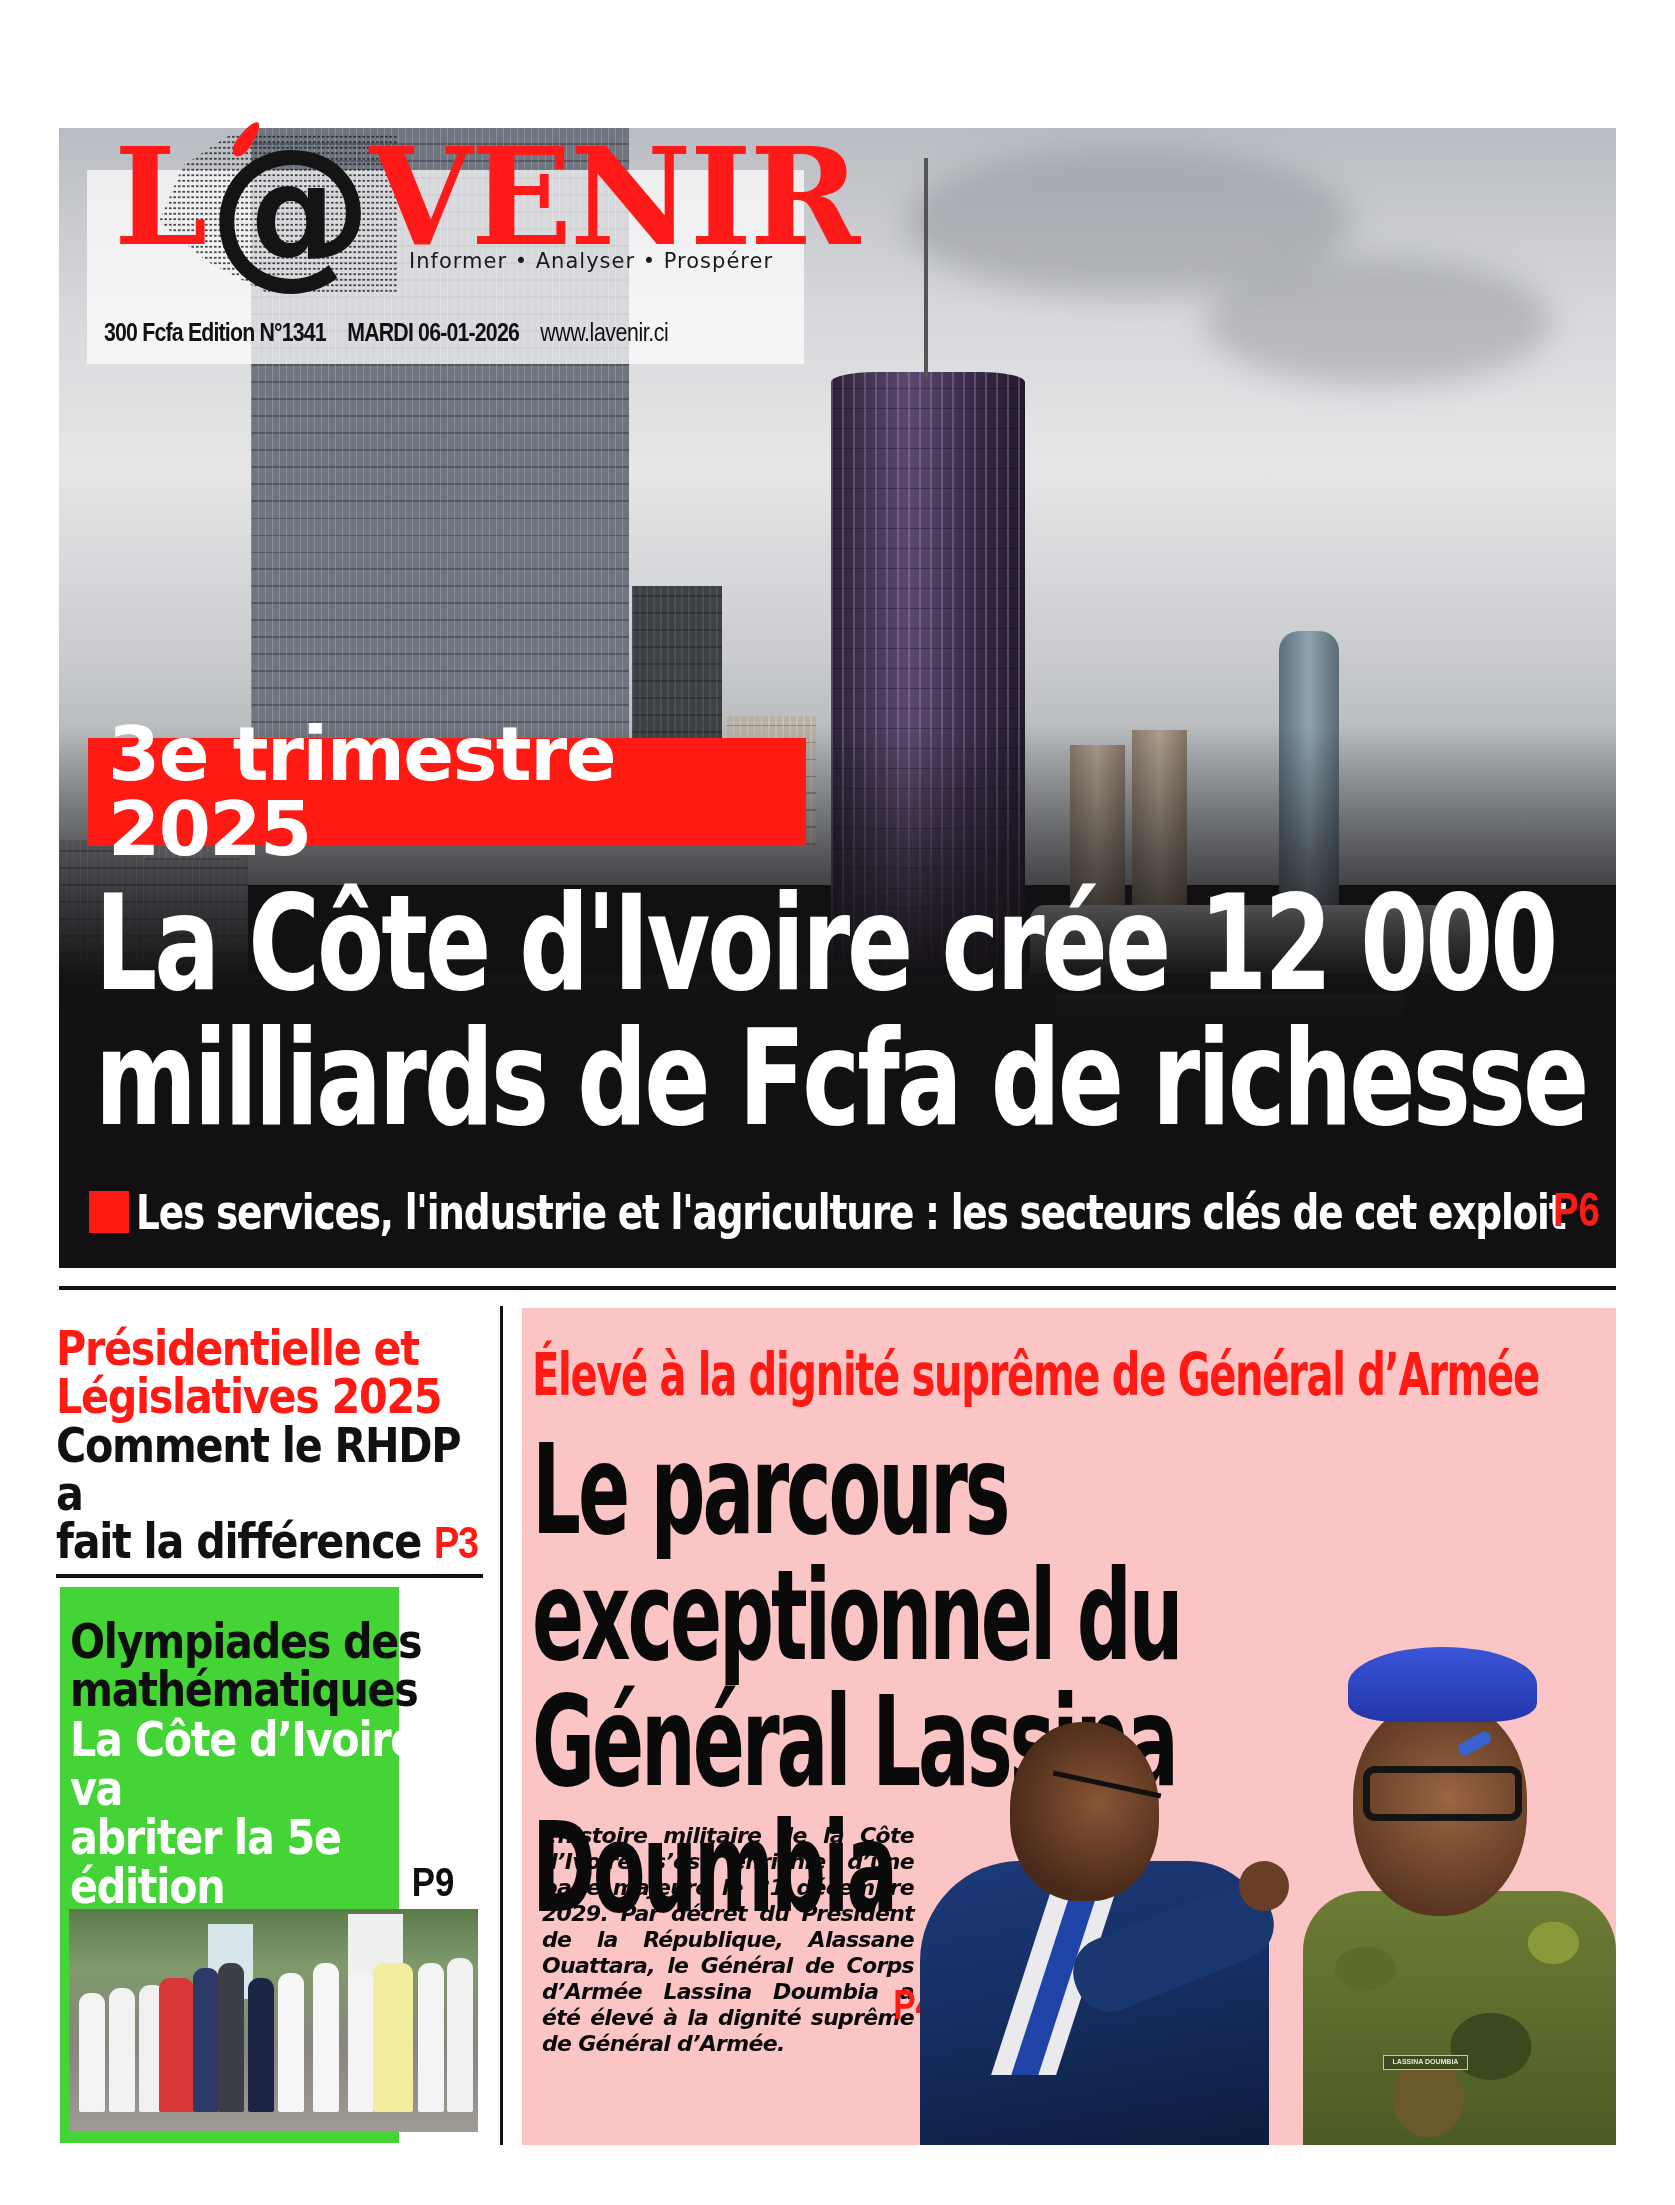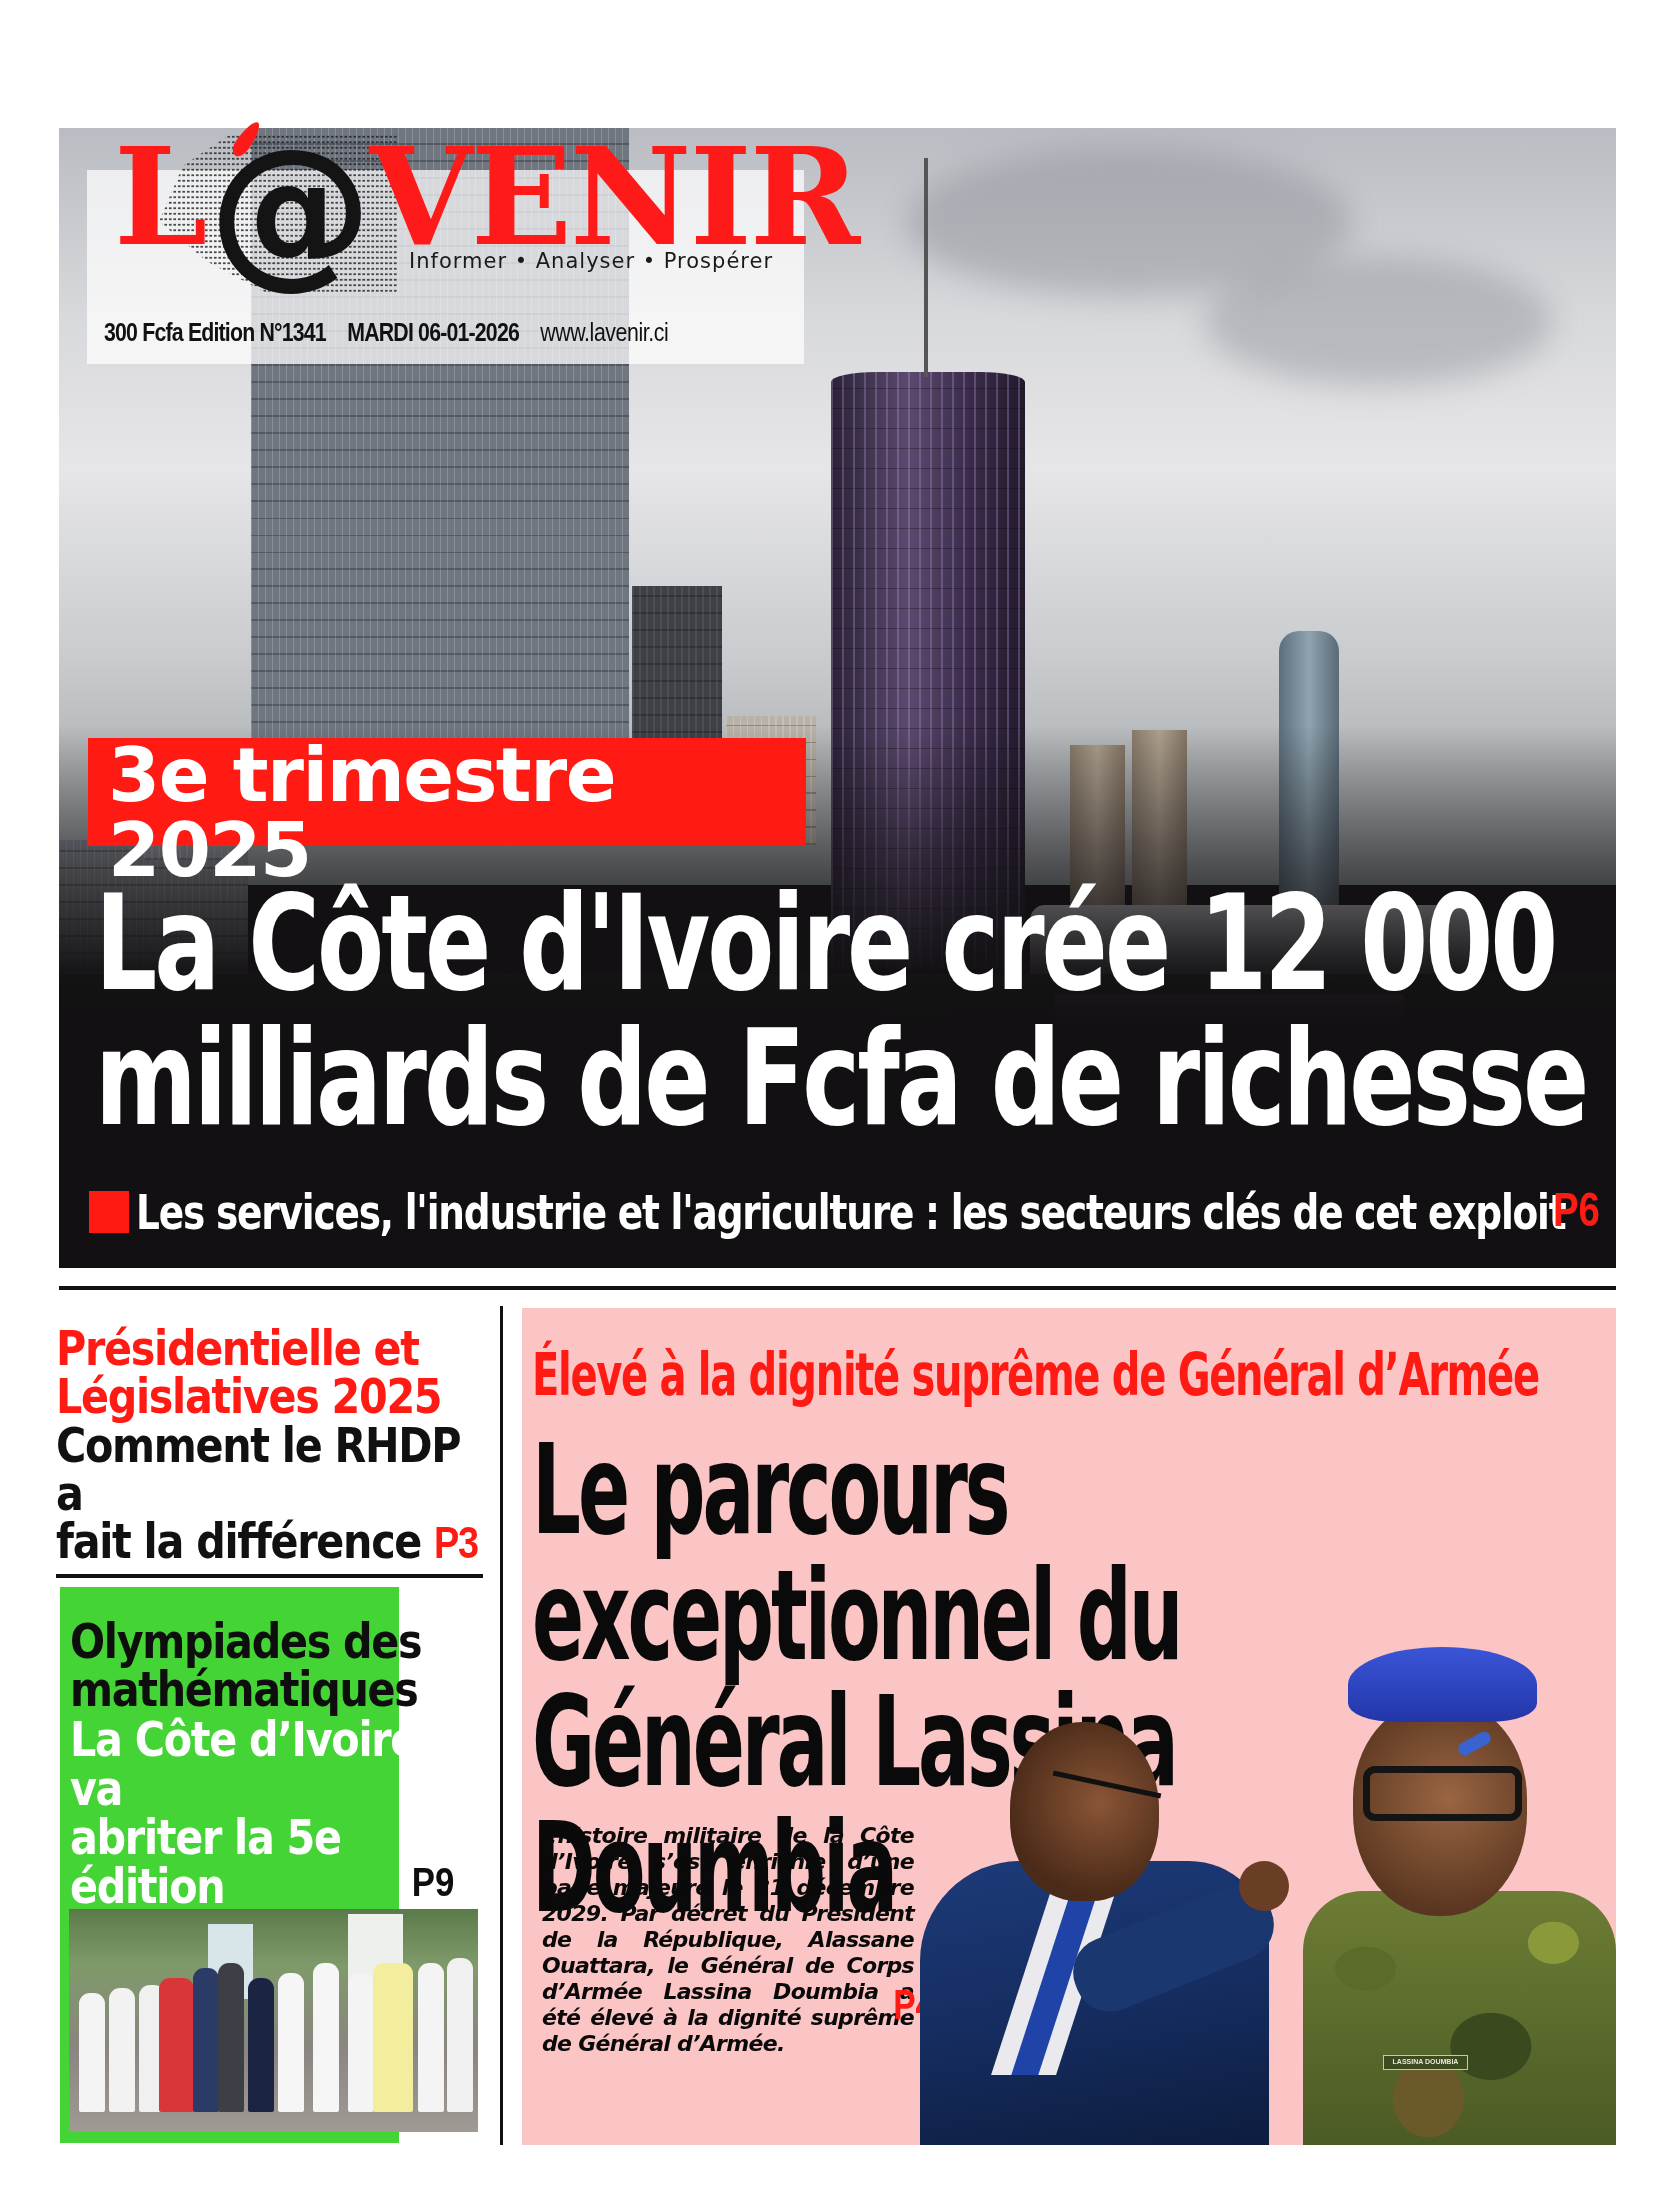--- a/index.html
+++ b/index.html
@@ -89,21 +89,21 @@
   .infobar {
     position: absolute; left: 104px; top: 317px; display: flex; gap: 26px;
     font-family: "Liberation Sans", sans-serif; font-weight: bold; font-size: 26px;
     color: #111; letter-spacing: -1px; transform: scaleX(0.82); transform-origin: left center;
   }
   .infobar .url { font-weight: normal; letter-spacing: -0.5px; }
 
   
   .kicker-box {
     position: absolute; left: 88px; top: 738px; width: 718px; height: 108px;
-    background: #ff1a14; display: flex; padding-left: 20px;
+    background: #ff1a14; display: flex; align-items: center; padding-left: 20px;
   }
   .kicker {
     font-family: "DejaVu Sans", sans-serif; font-weight: bold; color: #fff;
     font-size: 75px; letter-spacing: -1.5px; line-height: 1;
   }
   .headline {
     position: absolute; left: 95px; top: 876px; width: 1504px;
     font-family: "DejaVu Sans", sans-serif; font-weight: bold; color: #fff;
     font-size: 132px; line-height: 135px; letter-spacing: -4px;
     transform: scaleX(0.74); transform-origin: left top; width: 2041px;

